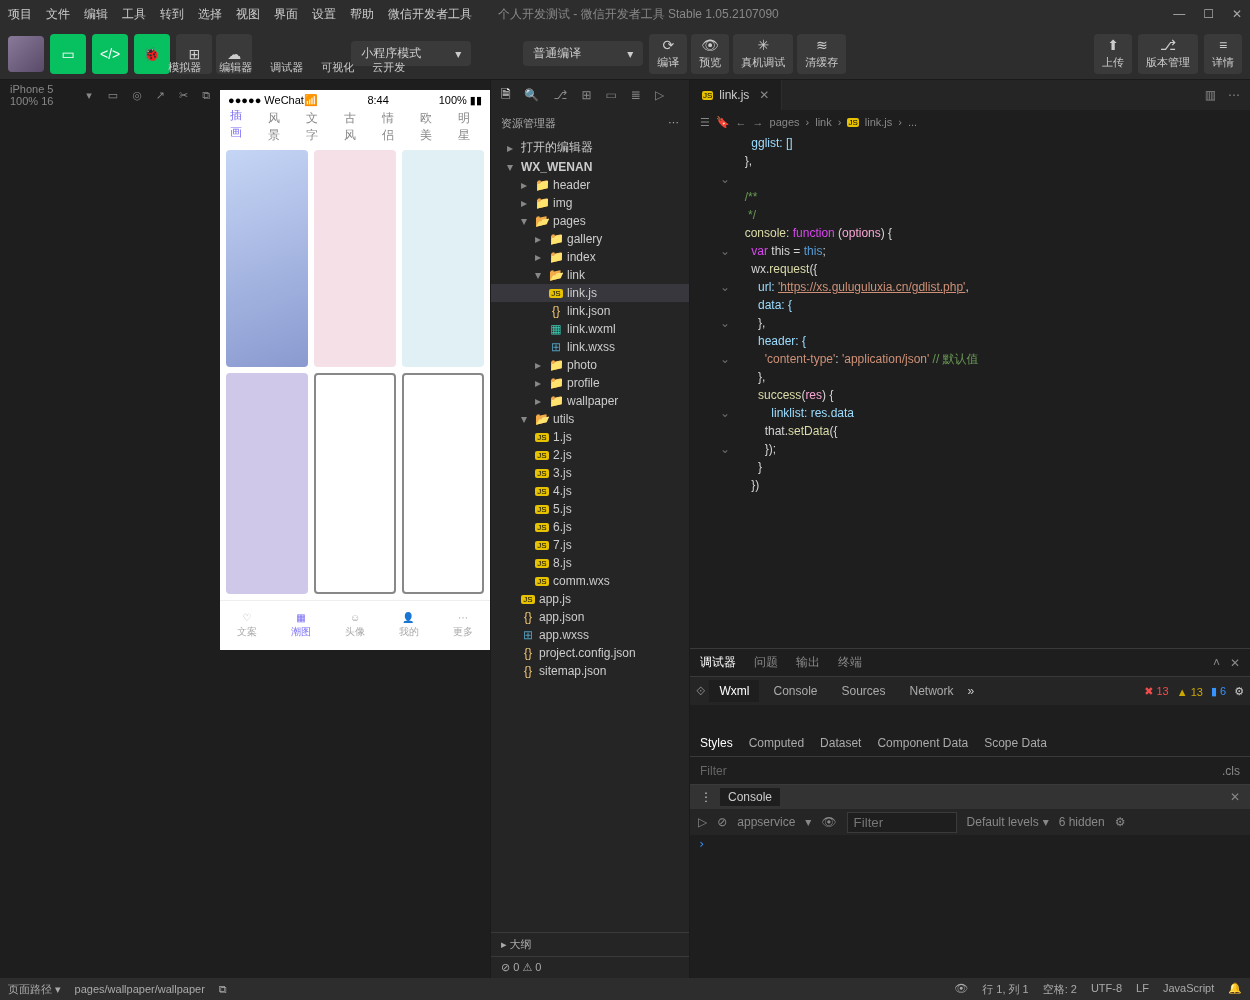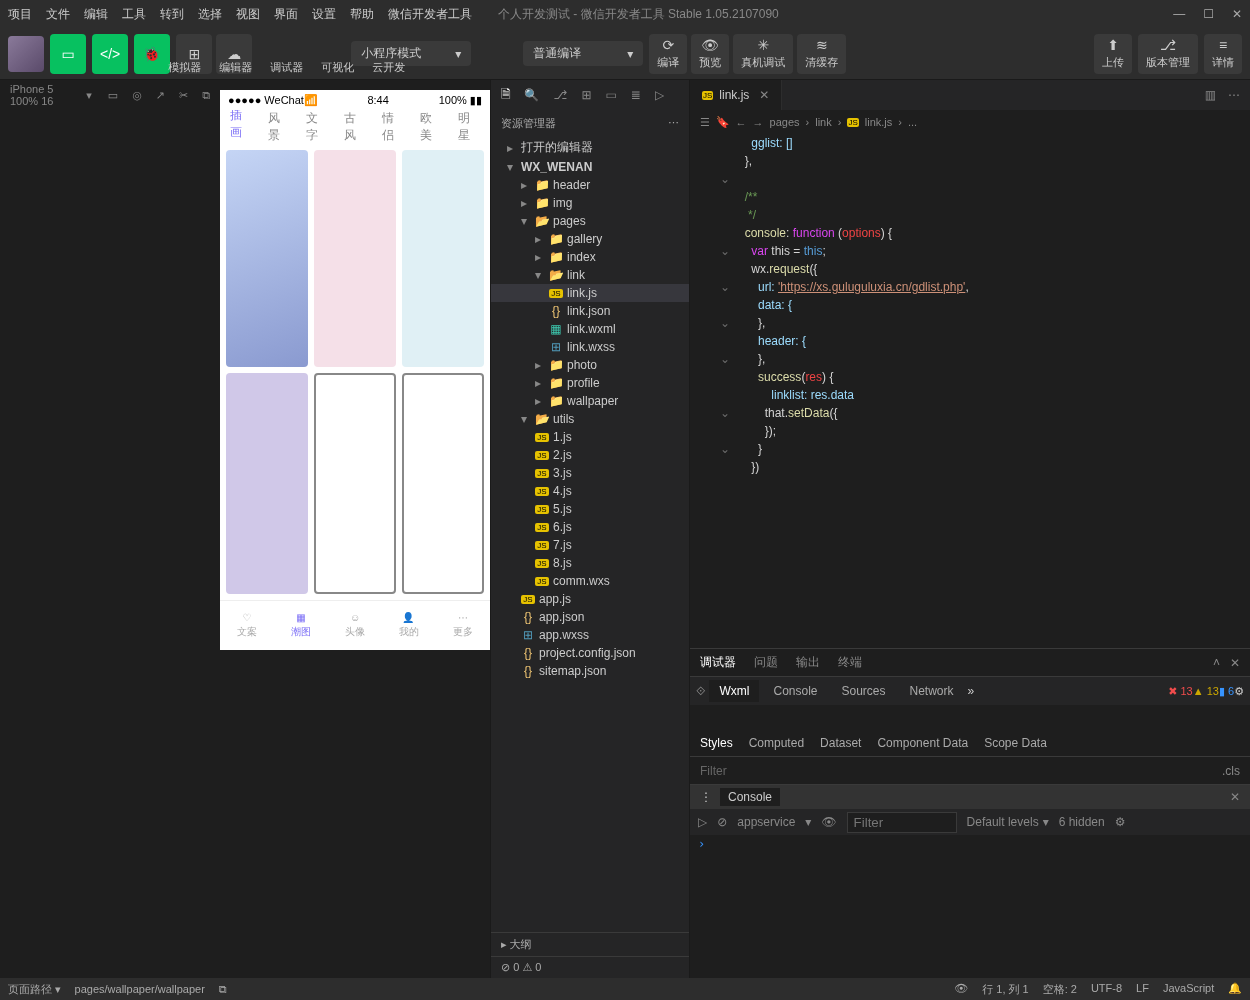--- a/index.html
+++ b/index.html
@@ -64,30 +64,30 @@
 .fold-col { width:48px; padding-right:8px; color:#6a6a6a; text-align:right; }
 .fold-col div { height:18px; line-height:18px; }
 .code-lines { flex:1; }
 .code-lines div { height:18px; line-height:18px; white-space:pre; }
 .c-kw { color:#d946ef; }
 .c-fn { color:#dcdcaa; }
 .c-str { color:#ce9178; }
 .c-str-u { color:#ce9178; text-decoration:underline; }
 .c-com { color:#6a9955; }
 .c-prop { color:#9cdcfe; }
-.c-var { color:#ef4444; }
+.c-var { color:#f9a8d4; }
 .c-this { color:#569cd6; }
 .c-punc { color:#d4d4d4; }
 .debugger-panel { height:330px; border-top:1px solid #3a3a3a; background:#1e1e1e; display:flex; flex-direction:column; }
 .dbg-tabs { height:28px; display:flex; align-items:center; padding:0 10px; gap:18px; color:#888; font-size:12px; border-bottom:1px solid #3a3a3a; }
 .dbg-tabs .right { margin-left:auto; display:flex; gap:10px; }
 .dbg-main-tabs { height:28px; display:flex; align-items:center; gap:4px; padding:0 6px; background:#252526; }
 .dbg-main-tabs .tab { padding:4px 10px; color:#aaa; }
 .dbg-main-tabs .tab.active { background:#1e1e1e; color:#fff; }
-.dbg-main-tabs .badges { margin-left:auto; display:flex; gap:0; align-items:center; font-size:11px; }
+.dbg-main-tabs .badges { margin-left:auto; display:flex; gap:8px; align-items:flex-end; font-size:11px; }
 .badge-err { color:#f14c4c; }
 .badge-warn { color:#cca700; }
 .badge-info { color:#3794ff; }
 .dbg-styles { height:28px; display:flex; align-items:center; gap:16px; padding:0 10px; color:#aaa; border-bottom:1px solid #3a3a3a; }
 .dbg-styles .active { color:#fff; }
 .dbg-filter { height:28px; display:flex; align-items:center; padding:0 10px; color:#666; border-bottom:1px solid #3a3a3a; }
 .dbg-filter .cls { margin-left:auto; color:#888; }
 .console-sec { flex:1; display:flex; flex-direction:column; }
 .console-header { height:24px; background:#333; display:flex; align-items:center; padding:0 10px; gap:8px; }
 .console-header .right { margin-left:auto; display:flex; gap:10px; color:#888; }
@@ -458,20 +458,21 @@
         <div></div>
         <div><span class="c-com">  /**</span></div>
         <div><span class="c-com">   */</span></div>
         <div><span class="c-fn">  console</span><span class="c-punc">: </span><span class="c-kw">function</span><span class="c-punc"> (</span><span class="c-var">options</span><span class="c-punc">) {</span></div>
         <div><span class="c-kw">    var</span><span class="c-punc"> this = </span><span class="c-this">this</span><span class="c-punc">;</span></div>
         <div><span class="c-punc">    wx.</span><span class="c-fn">request</span><span class="c-punc">({</span></div>
         <div><span class="c-prop">      url: </span><span class="c-str-u">'https://xs.guluguluxia.cn/gdlist.php'</span><span class="c-punc">,</span></div>
         <div><span class="c-prop">      data: {</span></div>
         <div><span class="c-punc">      },</span></div>
         <div><span class="c-prop">      header: {</span></div>
+        <div><span>        </span><span class="c-str">'content-type'</span><span class="c-punc">: </span><span class="c-str">'application/json'</span><span class="c-com"> // 默认值</span></div>
         <div><span class="c-punc">      },</span></div>
         <div><span>      </span><span class="c-fn">success</span><span class="c-punc">(</span><span class="c-var">res</span><span class="c-punc">) {</span></div>
         <div><span class="c-prop">          linklist: res.data</span></div>
         <div><span class="c-punc">        that.</span><span class="c-fn">setData</span><span class="c-punc">({</span></div>
         <div><span class="c-punc">        });</span></div>
         <div><span class="c-punc">      }</span></div>
         <div><span class="c-punc">    })</span></div>
       </div>
     </div>
 

